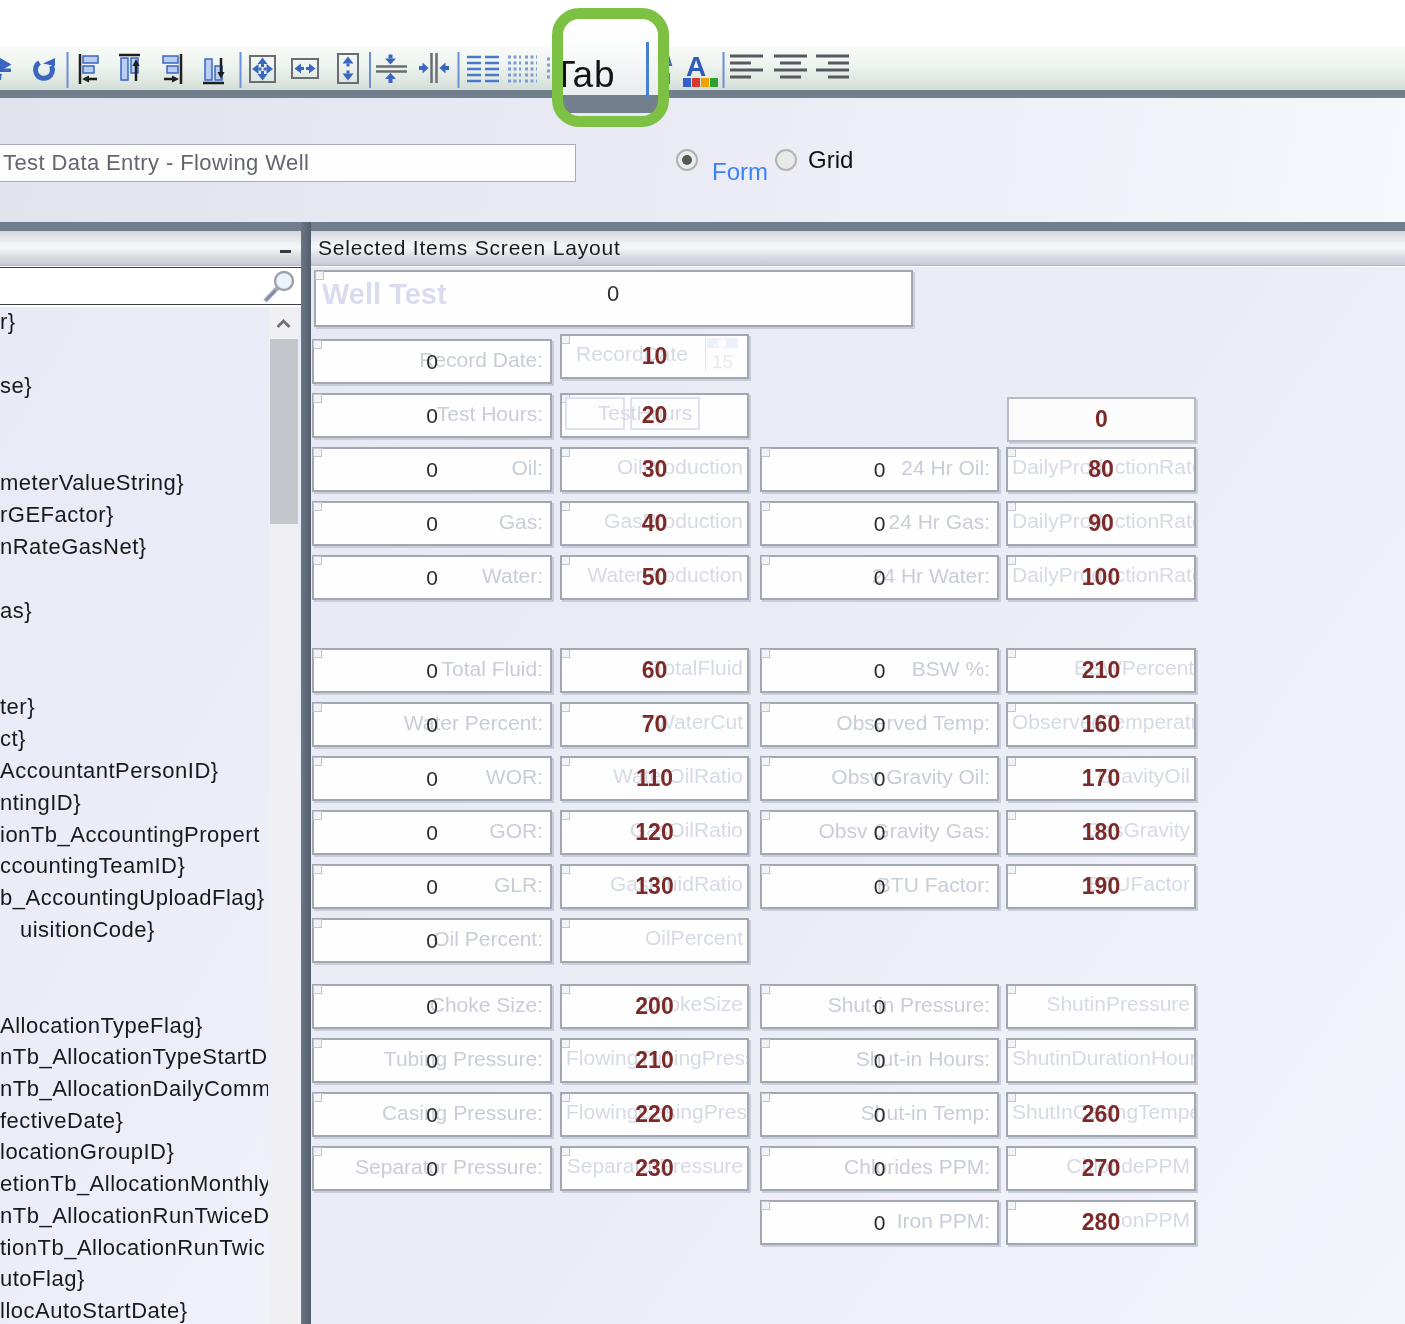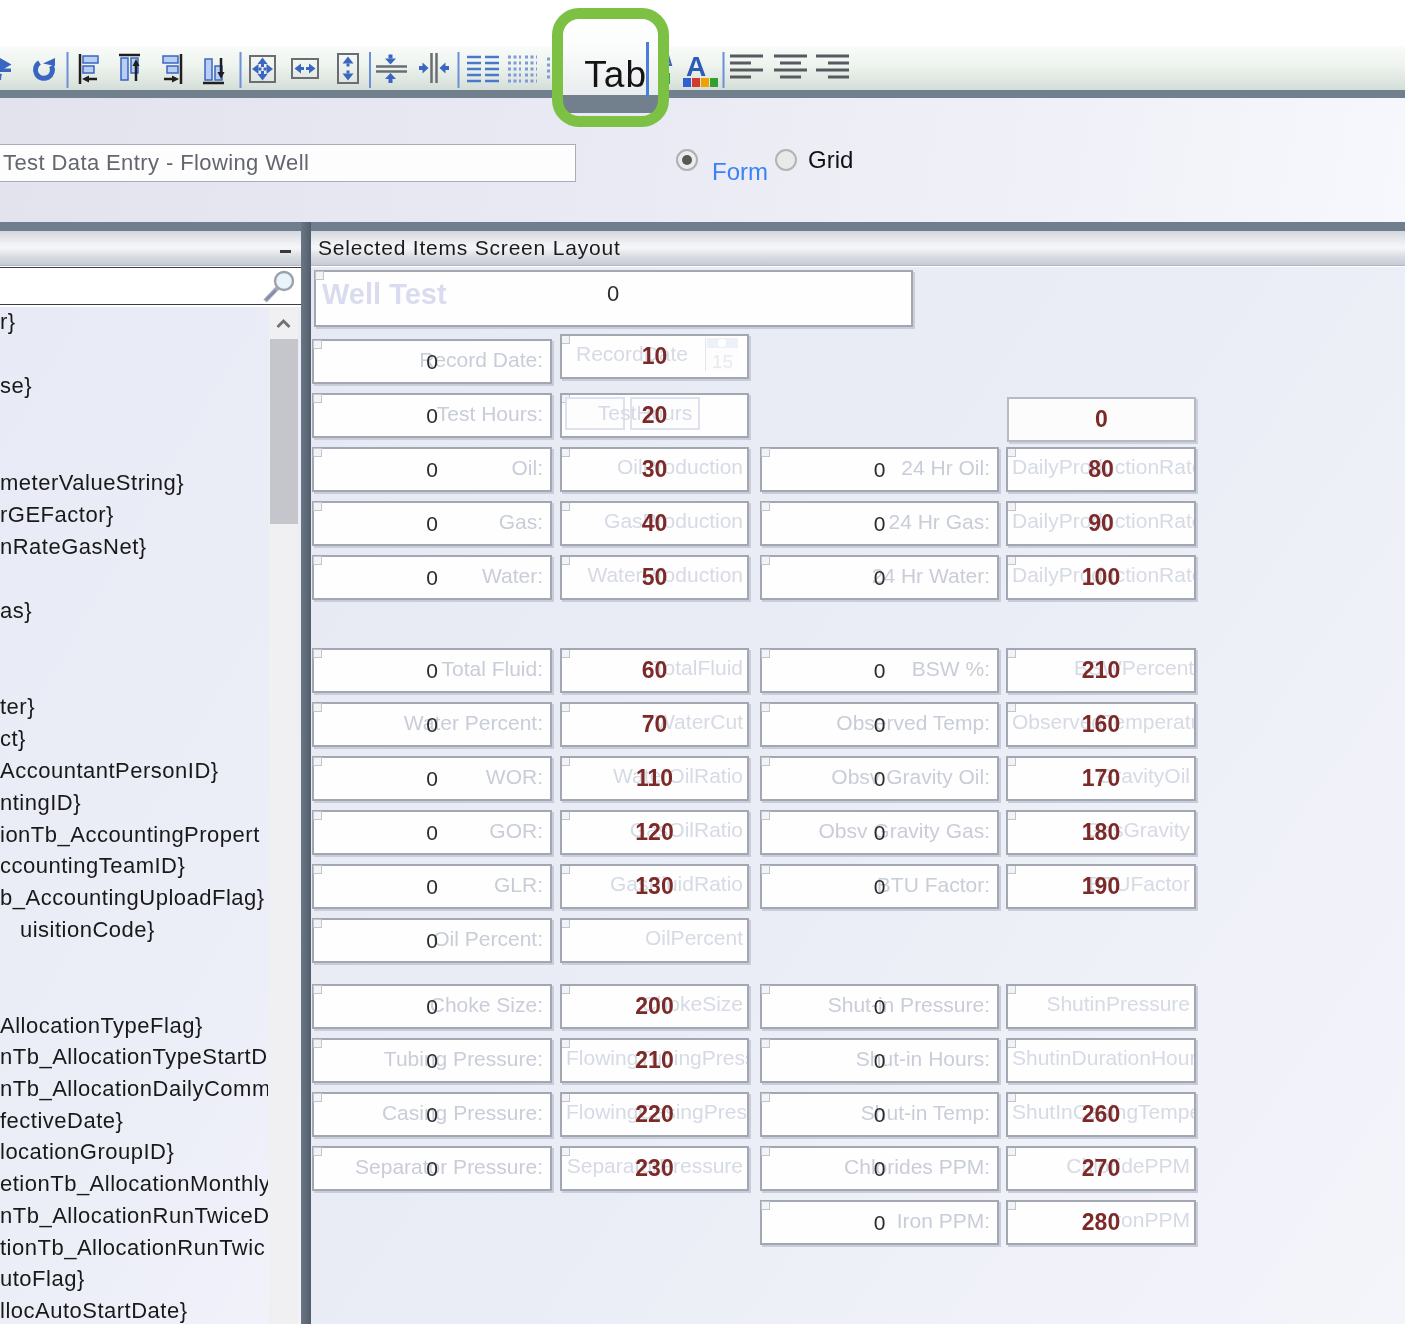--- a/index.html
+++ b/index.html
@@ -441,14 +441,14 @@
 <line x1="780.0" y1="32" x2="801.0" y2="32" stroke="#565a60" stroke-width="3"></line>
 <line x1="816" y1="11" x2="849" y2="11" stroke="#565a60" stroke-width="3"></line>
 <line x1="828" y1="18" x2="849" y2="18" stroke="#565a60" stroke-width="3"></line>
 <line x1="816" y1="25" x2="849" y2="25" stroke="#565a60" stroke-width="3"></line>
 <line x1="828" y1="32" x2="849" y2="32" stroke="#565a60" stroke-width="3"></line>
 </svg>
 
 <div class="abs" style="left:561px;top:20px;width:97px;height:75px;background:linear-gradient(#ffffff 0%,#fafbfb 40%,#eef1f2 80%,#e9edee 100%);border-left:1px solid #cdd2d5;"></div>
 <div class="abs" style="left:561px;top:95px;width:97px;height:18px;background:#72808e;"></div>
 <div class="abs" style="left:646px;top:42px;width:3px;height:55px;background:#4a7fd8;"></div>
-<div class="abs" style="left:553px;top:53px;width:94px;height:44px;line-height:44px;text-align:right;font-size:37px;letter-spacing:1px;color:#141414;">Tab</div>
+<div class="abs" style="left:553px;top:53px;width:94px;height:44px;line-height:44px;text-align:left;font-size:37px;letter-spacing:1px;color:#141414;">Tab</div>
 <div class="abs" style="left:552px;top:8px;width:117px;height:119px;border:11px solid #7cc144;border-radius:27px;"></div>
 
 </body></html>

